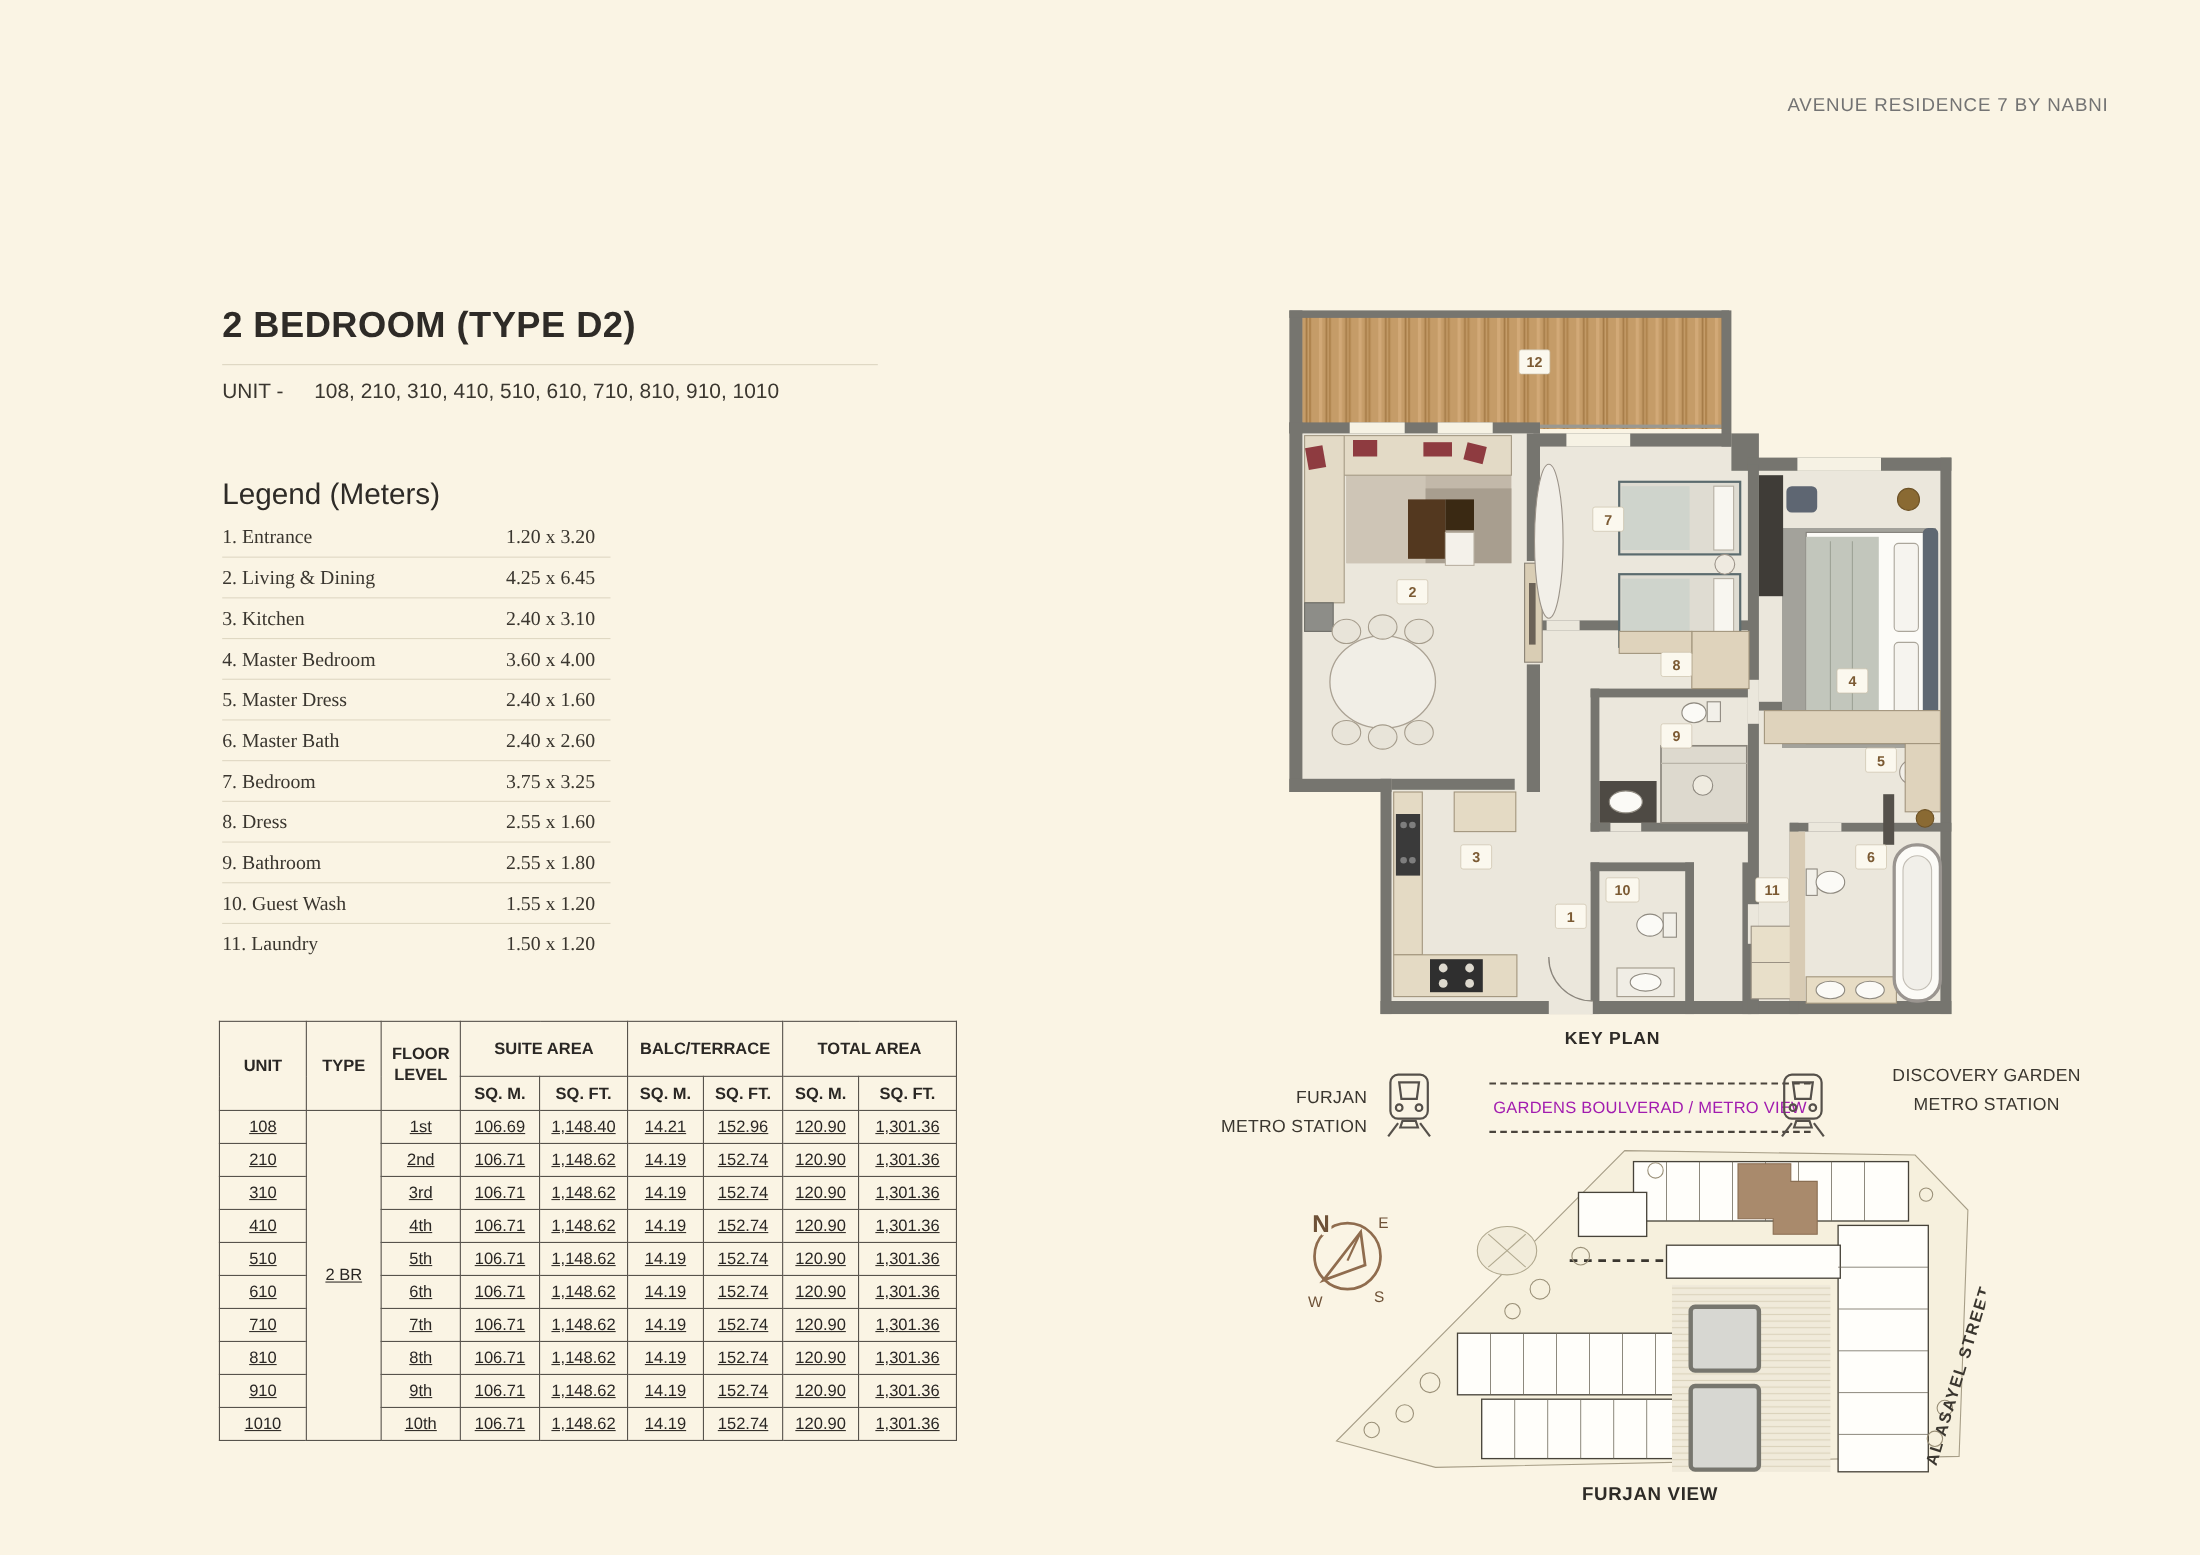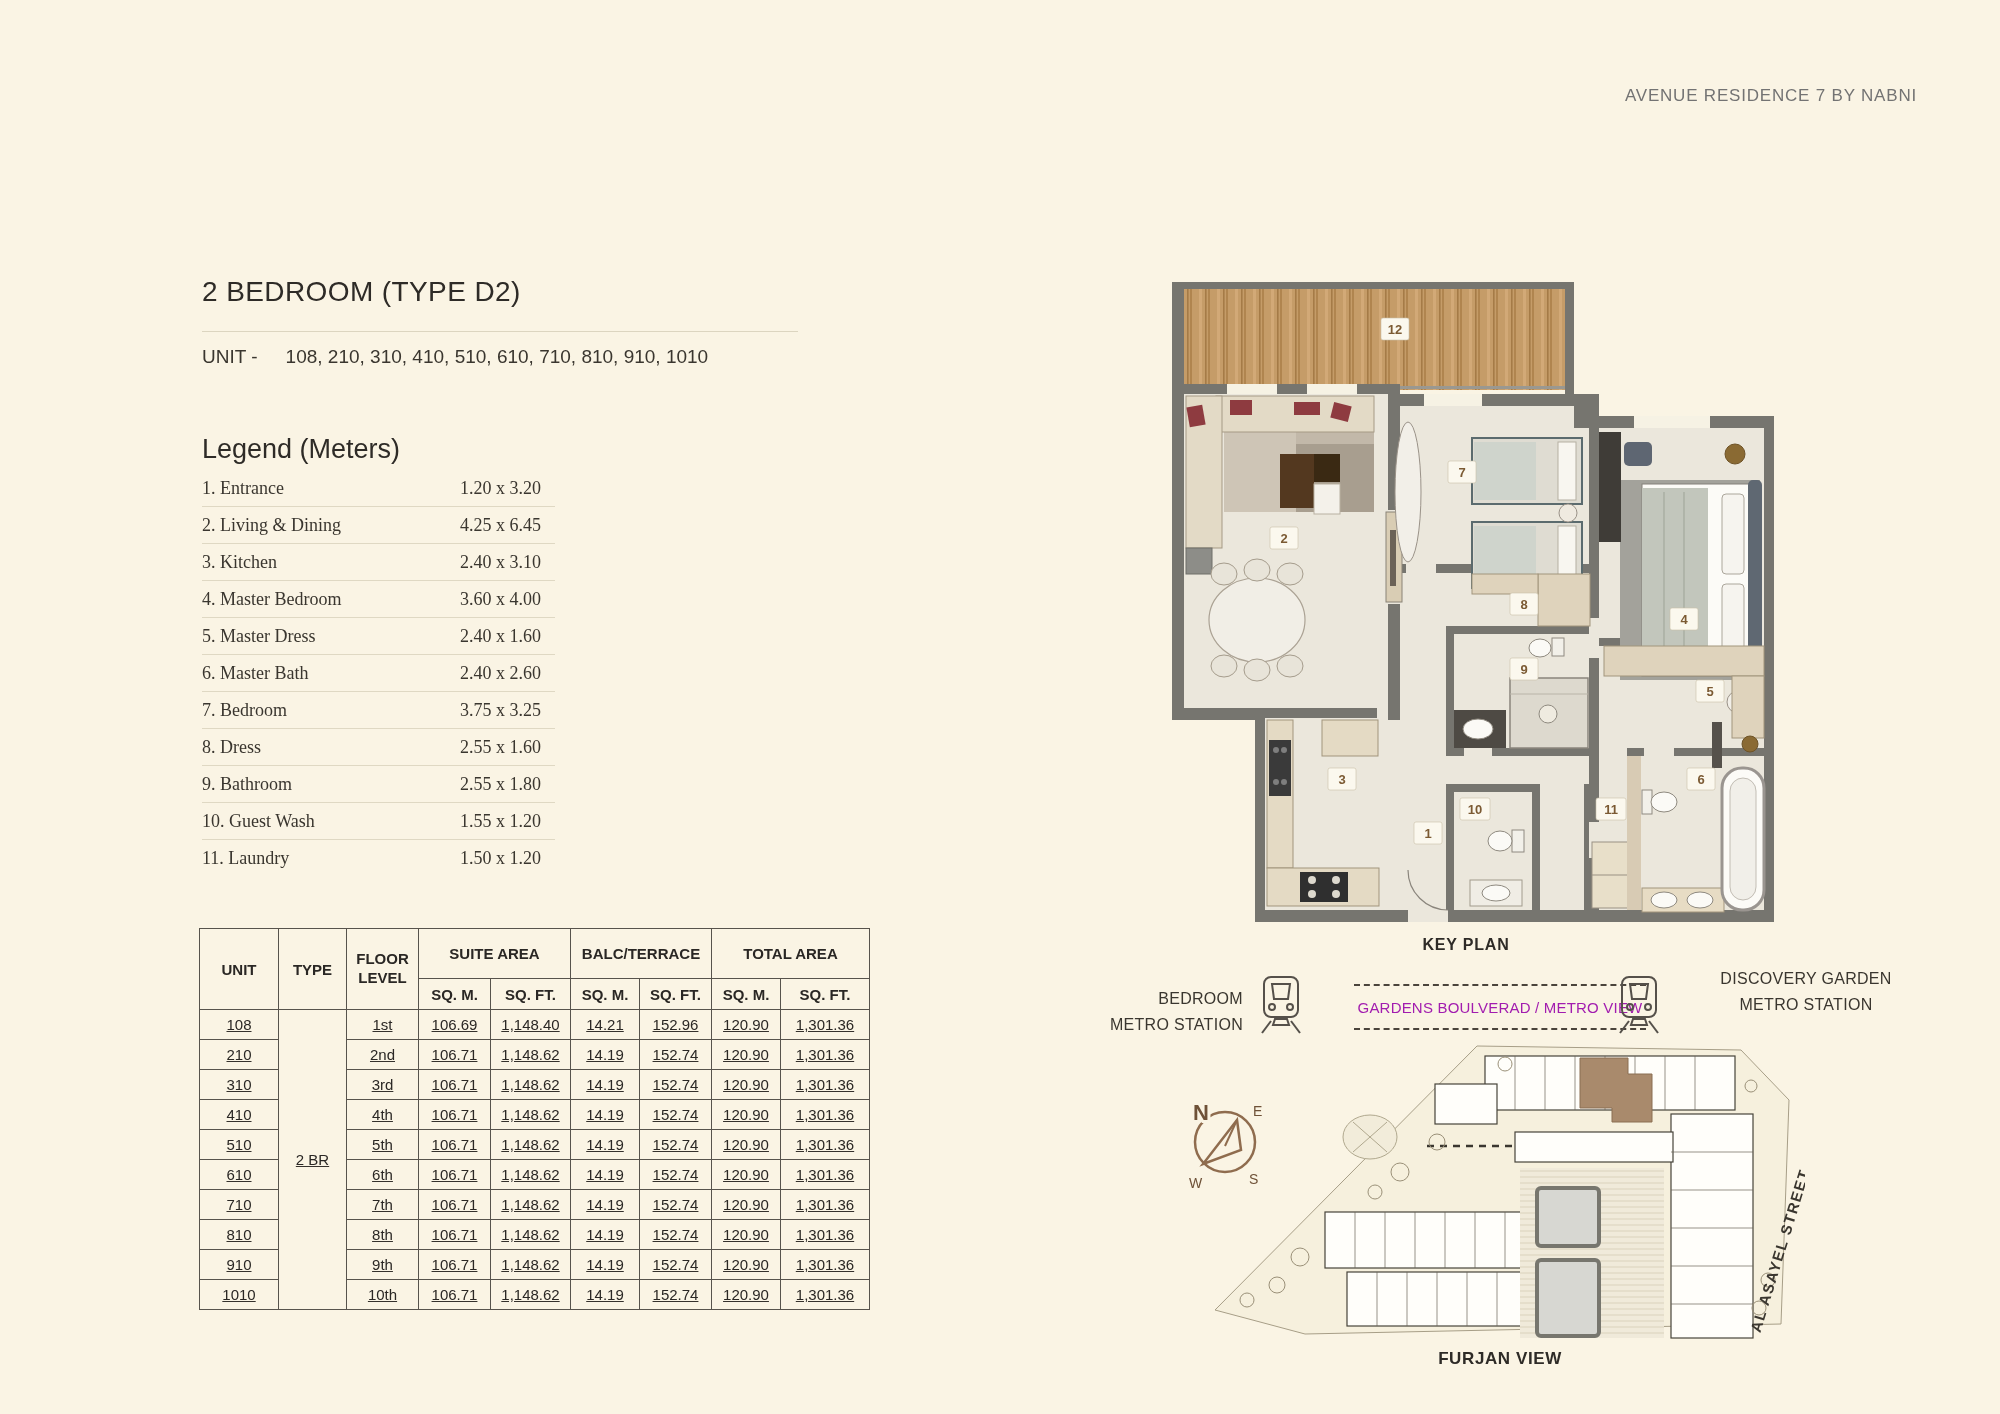--- a/index.html
+++ b/index.html
@@ -15,21 +15,21 @@
 
   
   .brand{
     position:absolute;top:86px;right:83px;
     font-size:17px;letter-spacing:.8px;color:#737373;
   }
 
   
   .title{
     position:absolute;left:202px;top:276px;
-    font-size:28px;font-weight:400;letter-spacing:.4px;color:#2E2B27;
+    font-size:33px;font-weight:700;letter-spacing:.4px;color:#2E2B27;
   }
   .title-rule{
     position:absolute;left:202px;top:331px;width:596px;height:1px;
     background:#DCD5C0;
   }
   .unit-line{
     position:absolute;left:202px;top:346px;
     font-size:19px;color:#3A362F;
   }
   .unit-line .unit-label{margin-right:28px;}
@@ -517,21 +517,21 @@
       <g>
           <rect x="424" y="516" width="30" height="22" rx="2" fill="#FBF8EE" stroke="#C9BFA8" stroke-width="0.6"></rect>
           <text class="chip-text" x="439" y="532" text-anchor="middle">11</text>
         </g>
     </g>
   </svg>
 
   <div class="keyplan-title">KEY PLAN</div>
 
   <div class="metro-left">
-    <div>BEDROOM</div>
+    <div>FURJAN</div>
     <div>METRO STATION</div>
   </div>
 
   <svg class="train-left" width="46" height="60" viewBox="0 0 46 60">
     <g fill="none" stroke="#55504A" stroke-width="2">
       <rect x="6" y="2" width="34" height="40" rx="7"></rect>
       <path d="M14,9 L32,9 L30,24 L16,24 Z"></path>
       <circle cx="14" cy="32" r="3"></circle>
       <circle cx="32" cy="32" r="3"></circle>
       <path d="M17,44 L29,44 L31,50 L15,50 Z"></path>

